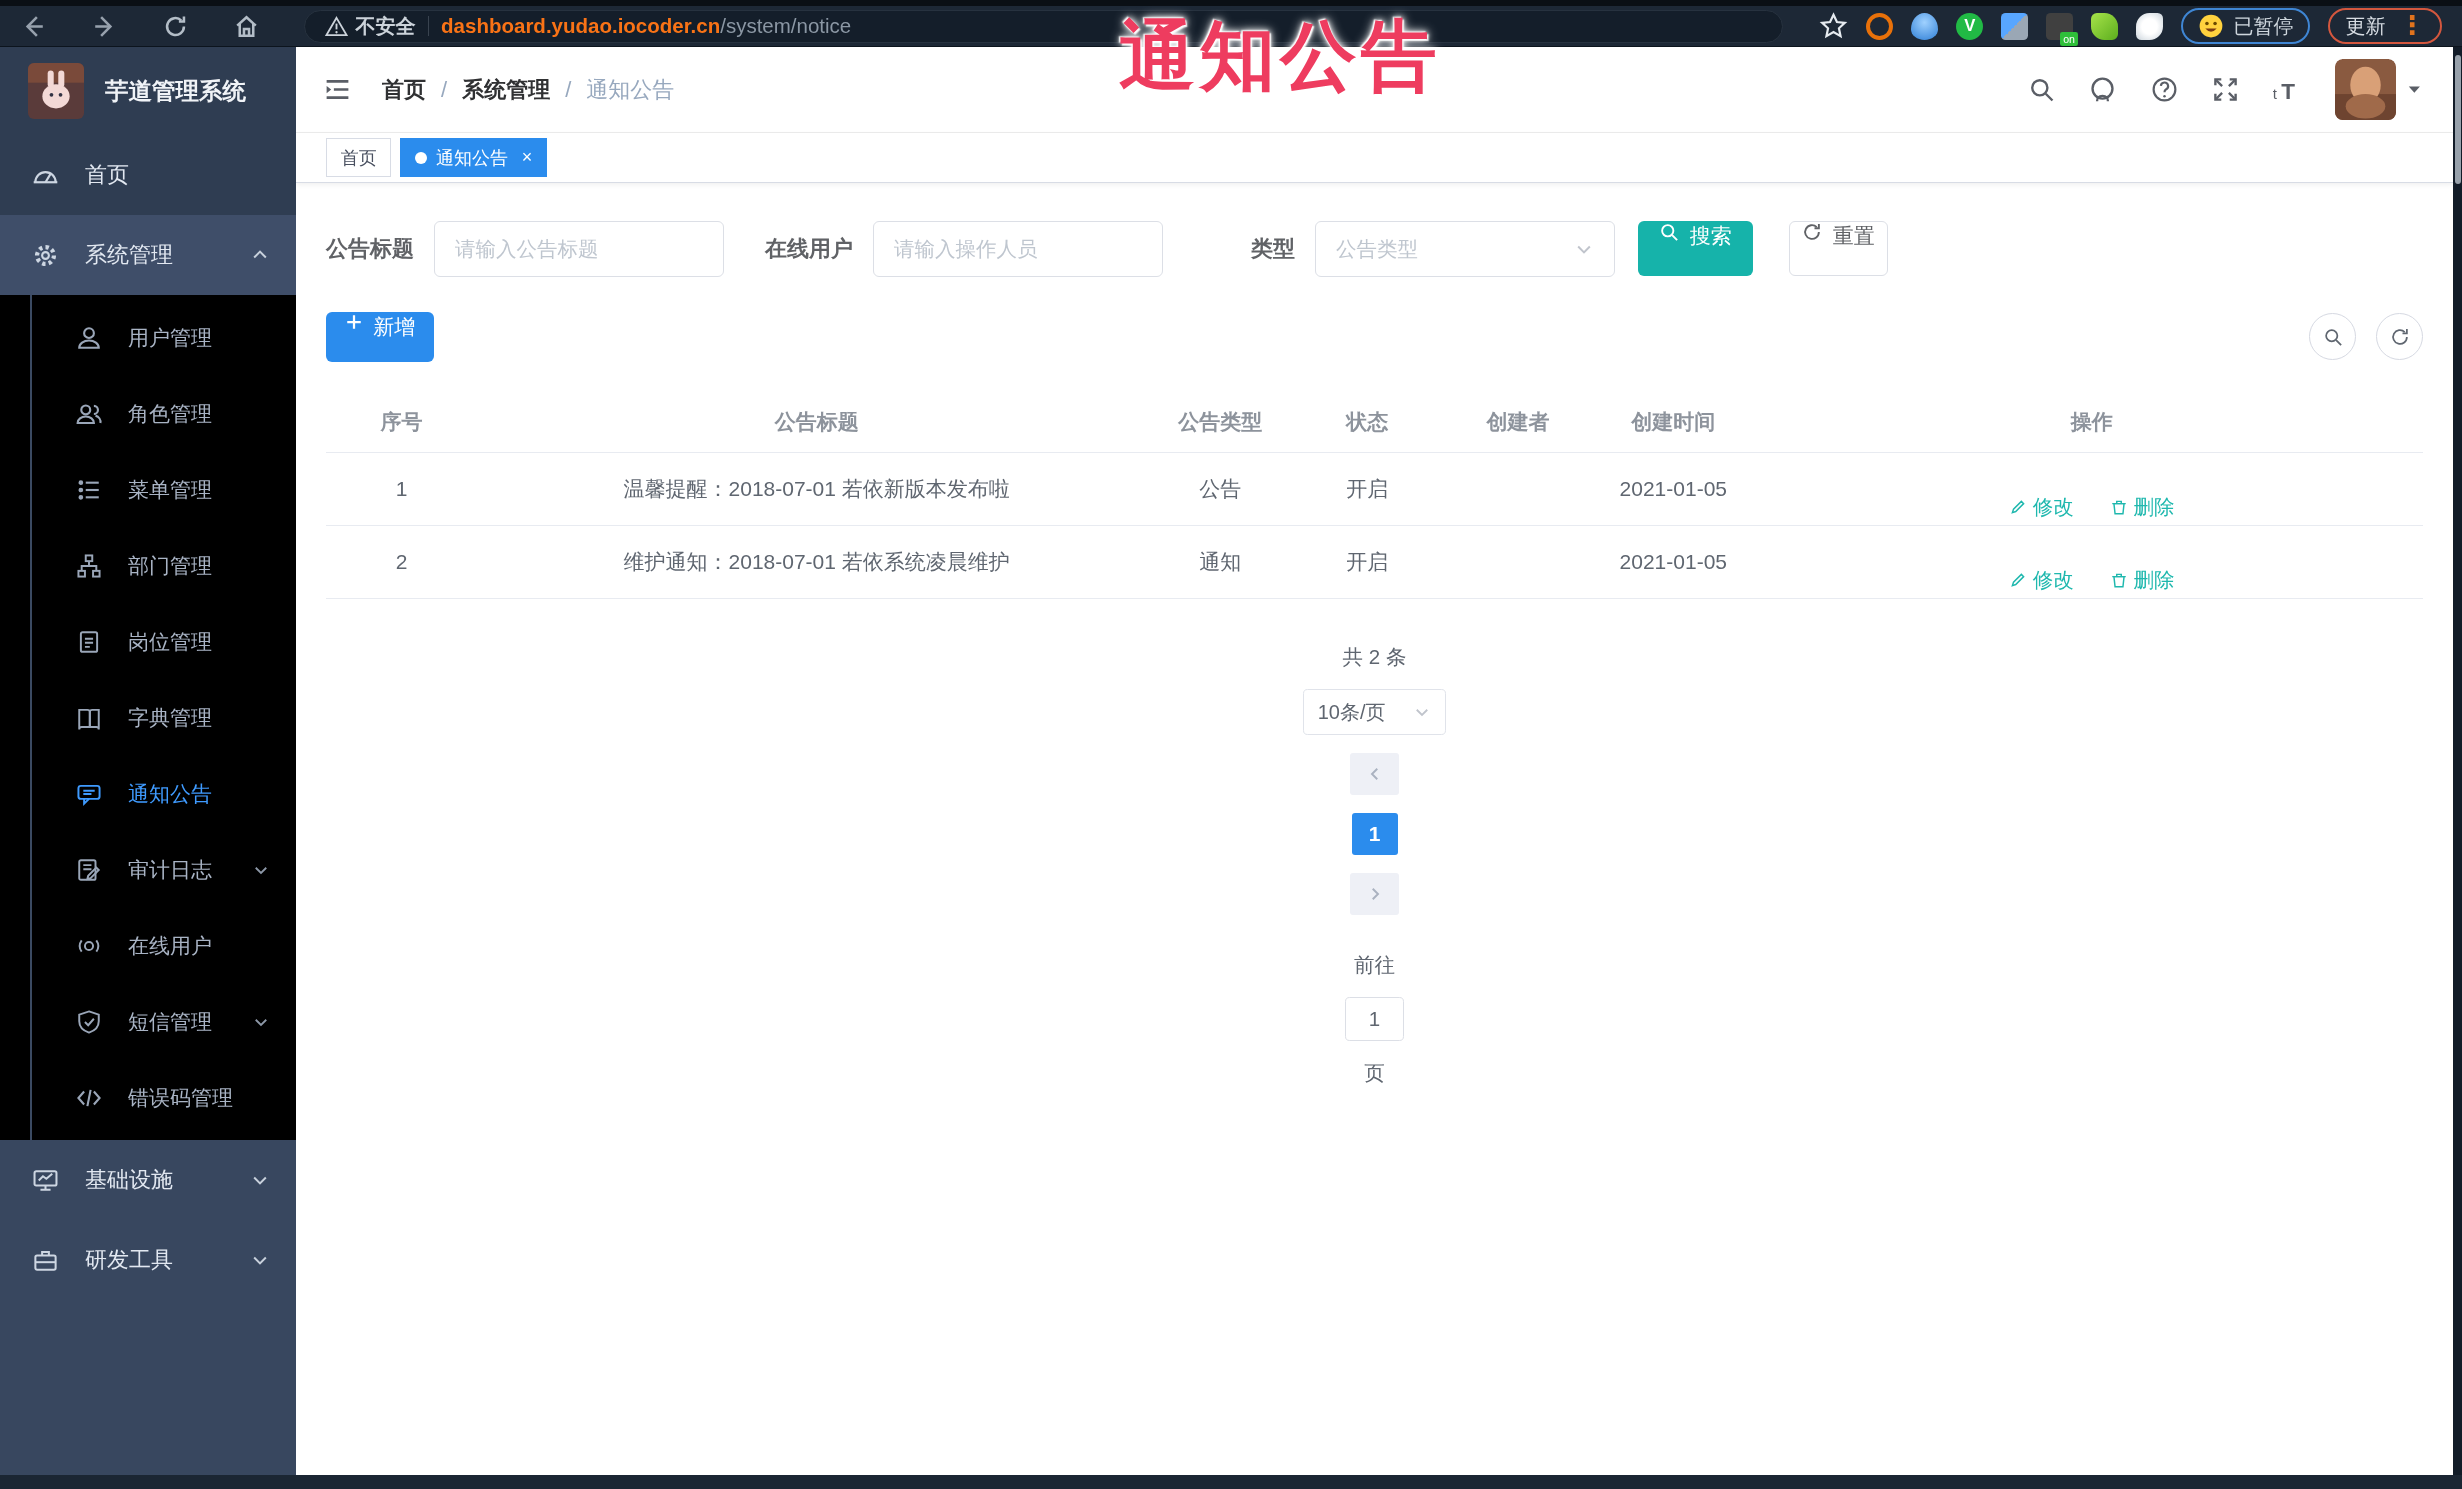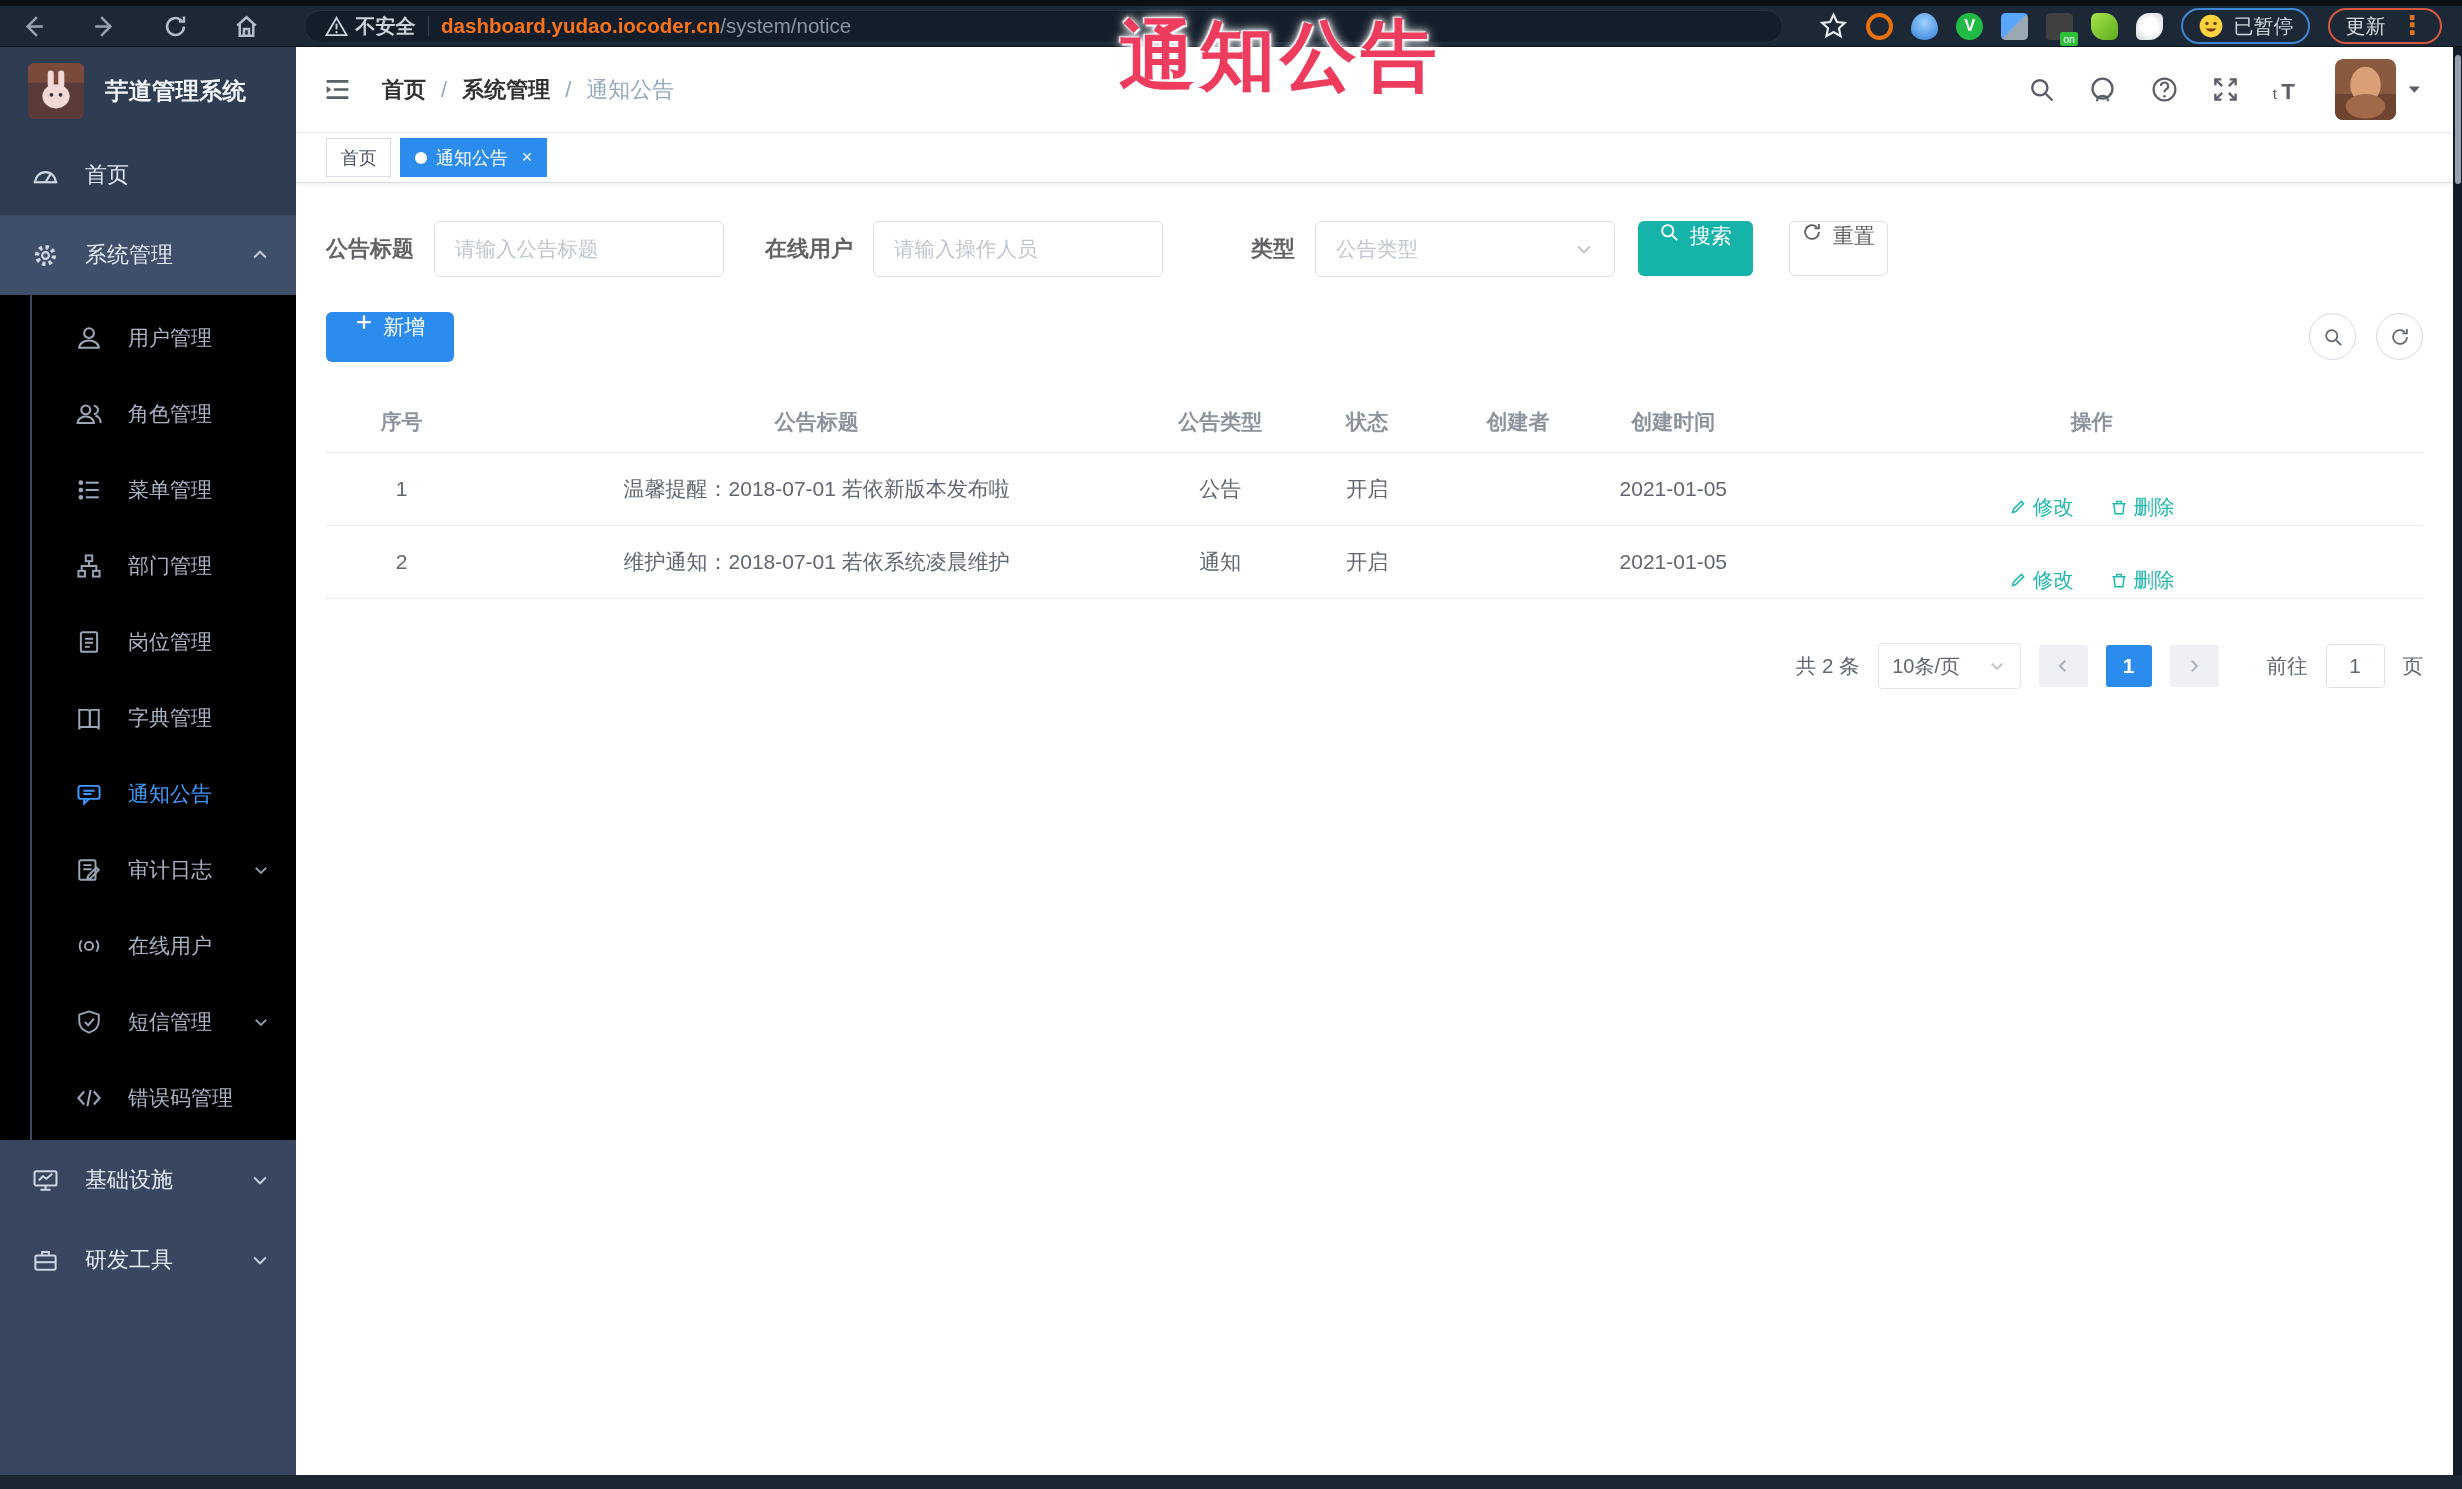--- a/index.html
+++ b/index.html
@@ -76,35 +76,35 @@
   .f-input { width:290px; height:56px; border:0.8px solid #dcdfe6; border-radius:6px; padding:0 20px;
     font-size:20.5px; color:#606266; outline:none; font-family:inherit; }
   .f-input::placeholder { color:#bfc6cf; }
   .f-select { width:300px; height:56px; border:0.8px solid #dcdfe6; border-radius:6px; padding:0 20px;
     display:flex; align-items:center; justify-content:space-between; color:#bfc6cf; font-size:20.5px; cursor:pointer; }
   .btn { height:55px; border-radius:6px; display:inline-flex; align-items:flex-start; justify-content:center;
     gap:10.6px; font-size:21px; cursor:pointer; border:0.8px solid transparent; }
   #btn-search { width:115px; background:#16b3aa; color:#fff; }
   #btn-reset { width:99px; background:#fff; color:#606266; border-color:#dcdfe6; }
   #toolbar-row { display:flex; align-items:center; margin-top:35px; }
-  #btn-add { width:128px; height:50px; background:#2b8ced; color:#fff; }
+  #btn-add { width:108px; height:50px; background:#2b8ced; color:#fff; }
   #mini-btns { margin-left:auto; display:flex; gap:20px; }
   .circle-btn { width:47px; height:47px; border-radius:50%; border:0.8px solid #d6d9e2; background:#fff;
     display:flex; align-items:center; justify-content:center; color:#5f6670; cursor:pointer; }
 
   
   table { width:100%; border-collapse:collapse; margin-top:30px; table-layout:fixed; }
   th { height:61px; font-size:21px; color:#8d939c; font-weight:700; border-bottom:0.8px solid #e8ebf1; text-align:center; }
   td { height:73px; font-size:21px; color:#5f6670; border-bottom:0.8px solid #e8ebf1; text-align:center; }
   .op-link { color:#1fb8ae; font-size:20.5px; display:inline-flex; align-items:center; gap:6px; cursor:pointer; }
   .op-link + .op-link { margin-left:30px;margin-top:36px; }
 
   
   #pager { display:flex; align-items:center; justify-content:flex-end; margin-top:44px; gap:18px;
-    font-size:20.5px; color:#5f6670; }
+    font-size:20.5px; color:#5f6670;flex-direction:column; }
   #page-size { width:143px; height:46px; border:0.8px solid #e0e3ea; border-radius:4.6px; display:flex;
     align-items:center; justify-content:space-between; padding:0 13.7px; color:#5f6670; font-size:20px; cursor:pointer; }
   .pg-btn { width:49px; height:42px; background:#eef0f6; border-radius:3px; display:flex; align-items:center;
     justify-content:center; color:#aab2c0; cursor:pointer; }
   #pg-cur { width:46px; height:42px; background:#2b8ced; color:#fff; border-radius:3px; display:flex;
     align-items:center; justify-content:center; font-size:21px; font-weight:600; cursor:pointer; }
   #goto-input { width:59px; height:44px; border:0.8px solid #dcdfe6; border-radius:4.6px; text-align:center;
     font-size:20.5px; color:#5f6670; outline:none; font-family:inherit; }
   #pager .gap { width:12px; }
 

